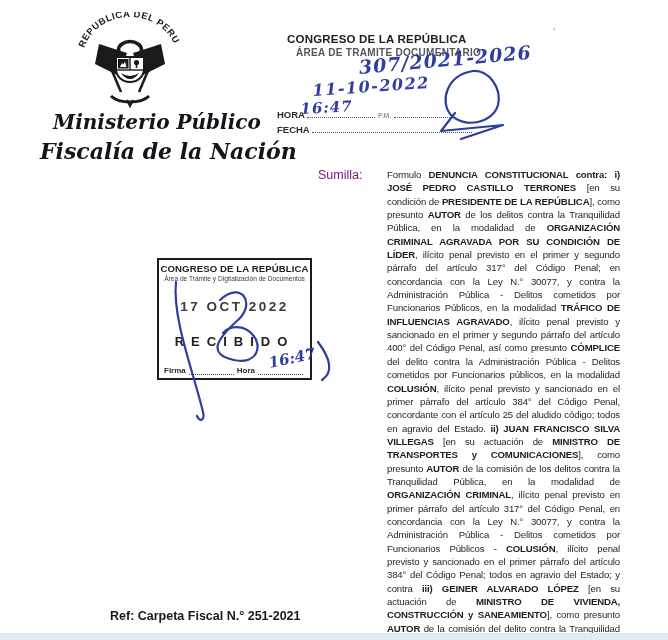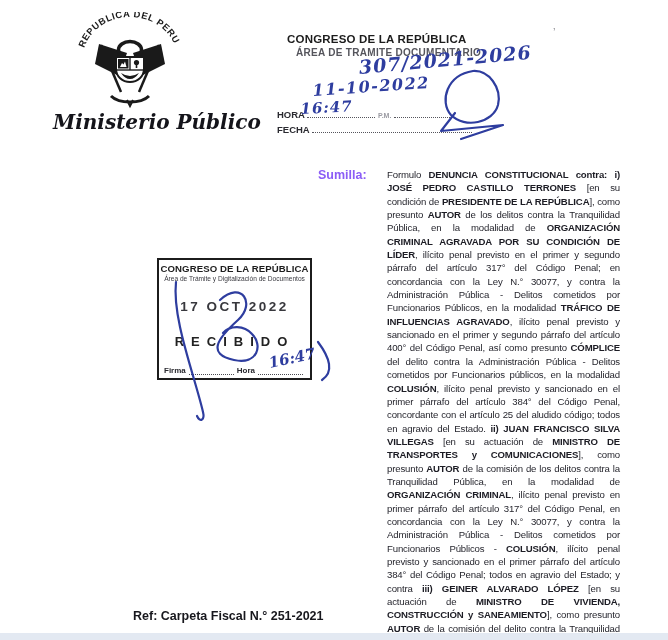--- a/index.html
+++ b/index.html
@@ -37,27 +37,27 @@
   .rb-sub{font-size:6.6px;color:#3a3a40;margin-top:1px;}
   .rb-date{margin-top:17px;font-size:13.5px;font-weight:600;letter-spacing:2.5px;color:#38383d;
         font-family:"Liberation Sans",sans-serif;}
   .rb-recibido{margin-top:20px;font-size:13px;font-weight:bold;letter-spacing:7px;color:#222;}
   .rb-firma{position:absolute;left:5px;right:4px;bottom:3px;display:flex;align-items:flex-end;
         font-size:8px;font-weight:bold;color:#2a2a30;}
   .rb-firma .dots{flex:1;border-bottom:1.6px dotted #4a4a50;height:7px;margin:0 3px;}
   .sig-left{position:absolute;left:150px;top:262px;}
 
   
-  .sumilla-label{position:absolute;left:318px;top:168px;font-size:12.5px;font-weight:bold;color:#8b5cf6;}
+  .sumilla-label{position:absolute;left:318px;top:168px;font-size:12.5px;font-weight:normal;color:#701a75;}
   .sumilla-text{position:absolute;left:387px;top:168px;width:233px;font-size:9.6px;
         line-height:13.35px;letter-spacing:-0.15px;text-align:justify;color:#26262e;}
   .sumilla-text b{font-weight:bold;color:#1c1c24;}
 
   
-  .ref-line{position:absolute;left:110px;top:609px;font-size:12.5px;font-weight:bold;color:#17171d;margin-left:23px;}
+  .ref-line{position:absolute;left:110px;top:609px;font-size:12.5px;font-weight:bold;color:#17171d;}
   .bottom-strip{position:absolute;left:0;right:0;bottom:0;height:7px;background:#e3e9f2;}
 </style>
 </head>
 <body>
 
 <div class="page">
 
   <svg class="emblem" viewBox="0 0 110 100">
     <defs>
         <path id="arc" d="M 8,40 A 48,44 0 0 1 102,40" fill="none"></path>
@@ -81,20 +81,21 @@
     <path d="M 45,55 l 2,-4 l 1.5,1.5 l 1.5,-3 l 1.5,5.5 Z" fill="#ffffff"></path>
     <circle cx="61.5" cy="50.5" r="2.6" fill="#1a1a1a"></circle>
     <rect x="60.7" y="52" width="1.6" height="4" fill="#1a1a1a"></rect>
     <path d="M 46,61 q 9,6 18,0 q -4,6 -9,6 q -5,0 -9,-6 Z" fill="#1a1a1a"></path>
 
     <path d="M 36,84 C 44,92 66,92 74,84" fill="none" stroke="#1a1a1a" stroke-width="3"></path>
     <path d="M 52,88 l 3,6 l 3,-6" fill="none" stroke="#1a1a1a" stroke-width="2"></path>
   </svg>
 
   <div class="letterhead-line lh1">Ministerio Público</div>
+  <div class="letterhead-line lh2">Fiscalía de la Nación</div>
 
   <div class="hs-title">CONGRESO DE LA REPÚBLICA</div>
   <div class="hs-sub">ÁREA DE TRAMITE DOCUMENTARIO</div>
 
   <div class="hs-row r2">
     <span>FECHA</span>
     <span class="dots" style="width:160px"></span>
   </div>
   <div class="hs-row r3">
     <span>HORA</span>

